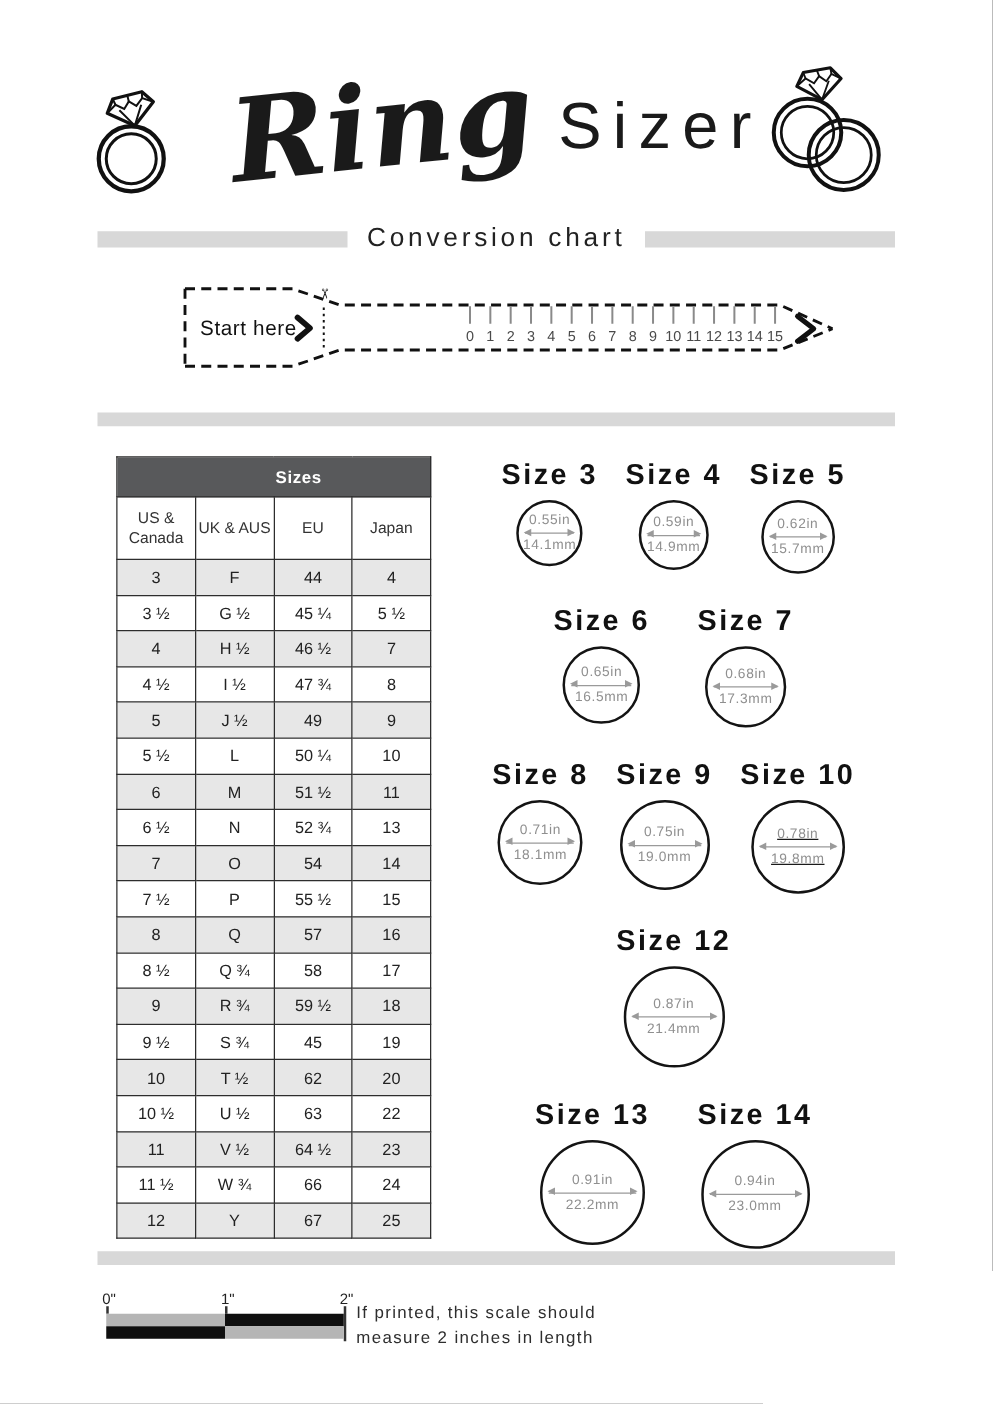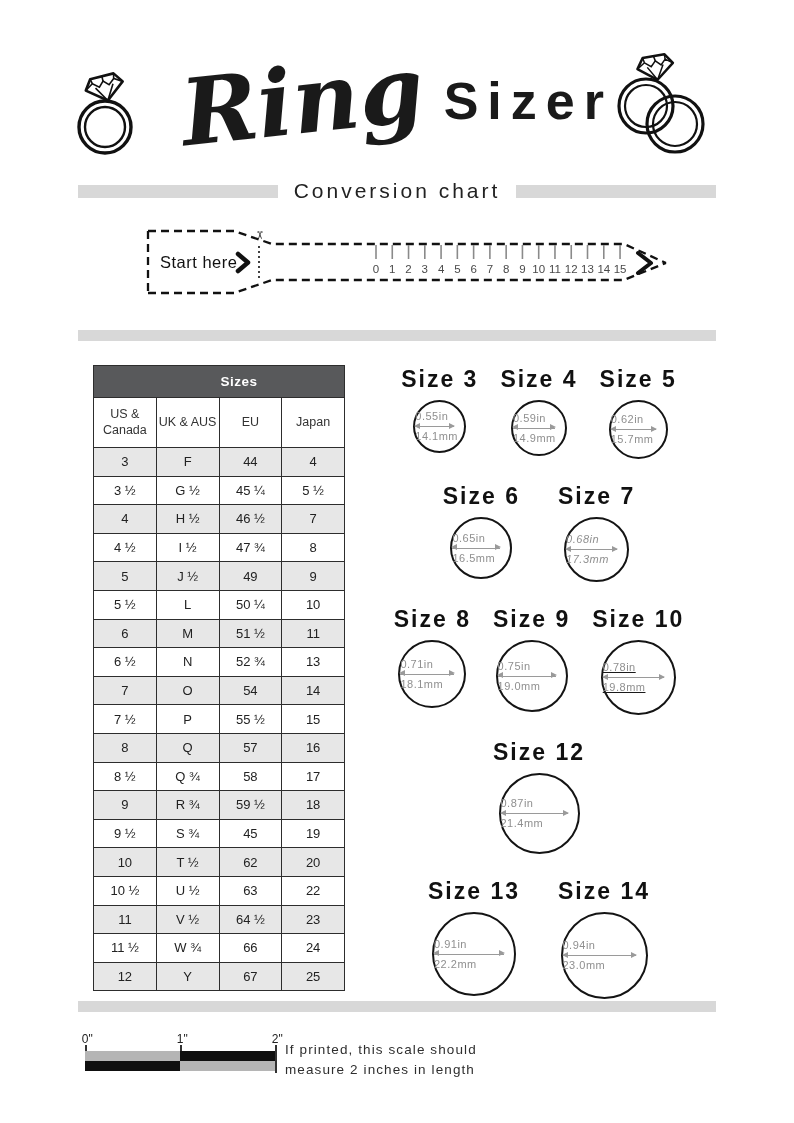--- a/index.html
+++ b/index.html
@@ -10,21 +10,21 @@
   html,body{background:#888;}
   .page{
     position:relative;width:794px;height:1123px;margin:0 auto;background:#fff;
     font-family:"Liberation Sans",sans-serif;color:#1a1a1a;overflow:hidden;
   }
   
   .title-row{position:absolute;top:26px;left:0;width:100%;height:150px;
     display:flex;justify-content:center;align-items:center;}
   .title-script{font-family:"DejaVu Serif",serif;font-style:italic;font-size:92px;
     line-height:1;transform:rotate(-6deg);margin-right:20px;font-weight:bold;}
-  .title-sans{font-size:52px;letter-spacing:9px;font-weight:bold;}
+  .title-sans{font-size:52px;letter-spacing:9px;font-weight:normal;}
   .ring-icon-left{position:absolute;top:64px;left:74px;}
   .rings-icon-right{position:absolute;top:40px;right:86px;}
   .subtitle-row{position:absolute;top:179px;left:78px;right:78px;
     display:flex;align-items:center;gap:10px;}
   .subtitle-bar{height:13px;background:var(--divider-gray);flex:1;}
   .subtitle-text{font-size:21px;letter-spacing:3px;color:#222;padding:0 6px;white-space:nowrap;text-align:right;}
   
   .sizer-svg{position:absolute;top:226px;left:146px;}
   
   .divider{position:absolute;left:78px;width:638px;height:11px;background:var(--divider-gray);}
@@ -40,21 +40,21 @@
   .size-table td{height:28.6px;font-size:13px;color:#222;background:#fff;}
   .size-table tr.alt td{background:var(--row-alt-gray);}
   
   .circles-col{position:absolute;top:366px;left:356px;width:366px;
     display:flex;flex-direction:column;align-items:center;}
   .circle-row{display:flex;align-items:flex-start;justify-content:center;margin-bottom:24px;}
   .circle-row.n3{gap:22px;} .circle-row.n2{gap:38px;}
   .size-card{display:flex;flex-direction:column;align-items:center;}
   .size-title{font-size:23px;letter-spacing:2px;color:#111;white-space:nowrap;margin-bottom:7px;font-weight:bold;}
   .size-circle{border:2px solid #141414;border-radius:50%;
-    display:flex;flex-direction:column;justify-content:center;}
+    display:flex;flex-direction:column;align-items:center;justify-content:center;}
   .in-label,.mm-label{font-size:11px;color:var(--measure-text);letter-spacing:.5px;line-height:1;}
   .in-label{margin-bottom:4px;} .mm-label{margin-top:4px;}
   .dim{position:relative;height:0;border-top:1.3px solid #9a9a9a;}
   .dim::before,.dim::after{content:"";position:absolute;top:-4.3px;
     border-top:3.6px solid transparent;border-bottom:3.6px solid transparent;}
   .dim::before{left:-1px;border-right:6px solid #9a9a9a;}
   .dim::after{right:-1px;border-left:6px solid #9a9a9a;}
   
   .print-scale{position:absolute;top:1032px;left:85px;width:600px;height:60px;}
   .scale-label{position:absolute;top:0;font-size:12px;color:#222;transform:translateX(-30%);}
@@ -320,21 +320,21 @@
         <div class="size-card">
           <div class="size-title">Size 6</div>
           <div class="size-circle" style="width: 62px; height: 62px;">
             <div class="in-label">0.65in</div>
             <div class="dim" style="width: 48px;"></div>
             <div class="mm-label">16.5mm</div>
           </div>
         </div>
         <div class="size-card">
           <div class="size-title">Size 7</div>
-          <div class="size-circle" style="width: 65px; height: 65px; font-style: italic;">
+          <div class="size-circle" style="width: 65px; height: 65px;">
             <div class="in-label">0.68in</div>
             <div class="dim" style="width: 51px;"></div>
             <div class="mm-label">17.3mm</div>
           </div>
         </div>
       </div>
       <div class="circle-row n3">
         <div class="size-card">
           <div class="size-title">Size 8</div>
           <div class="size-circle" style="width: 68px; height: 68px;">

